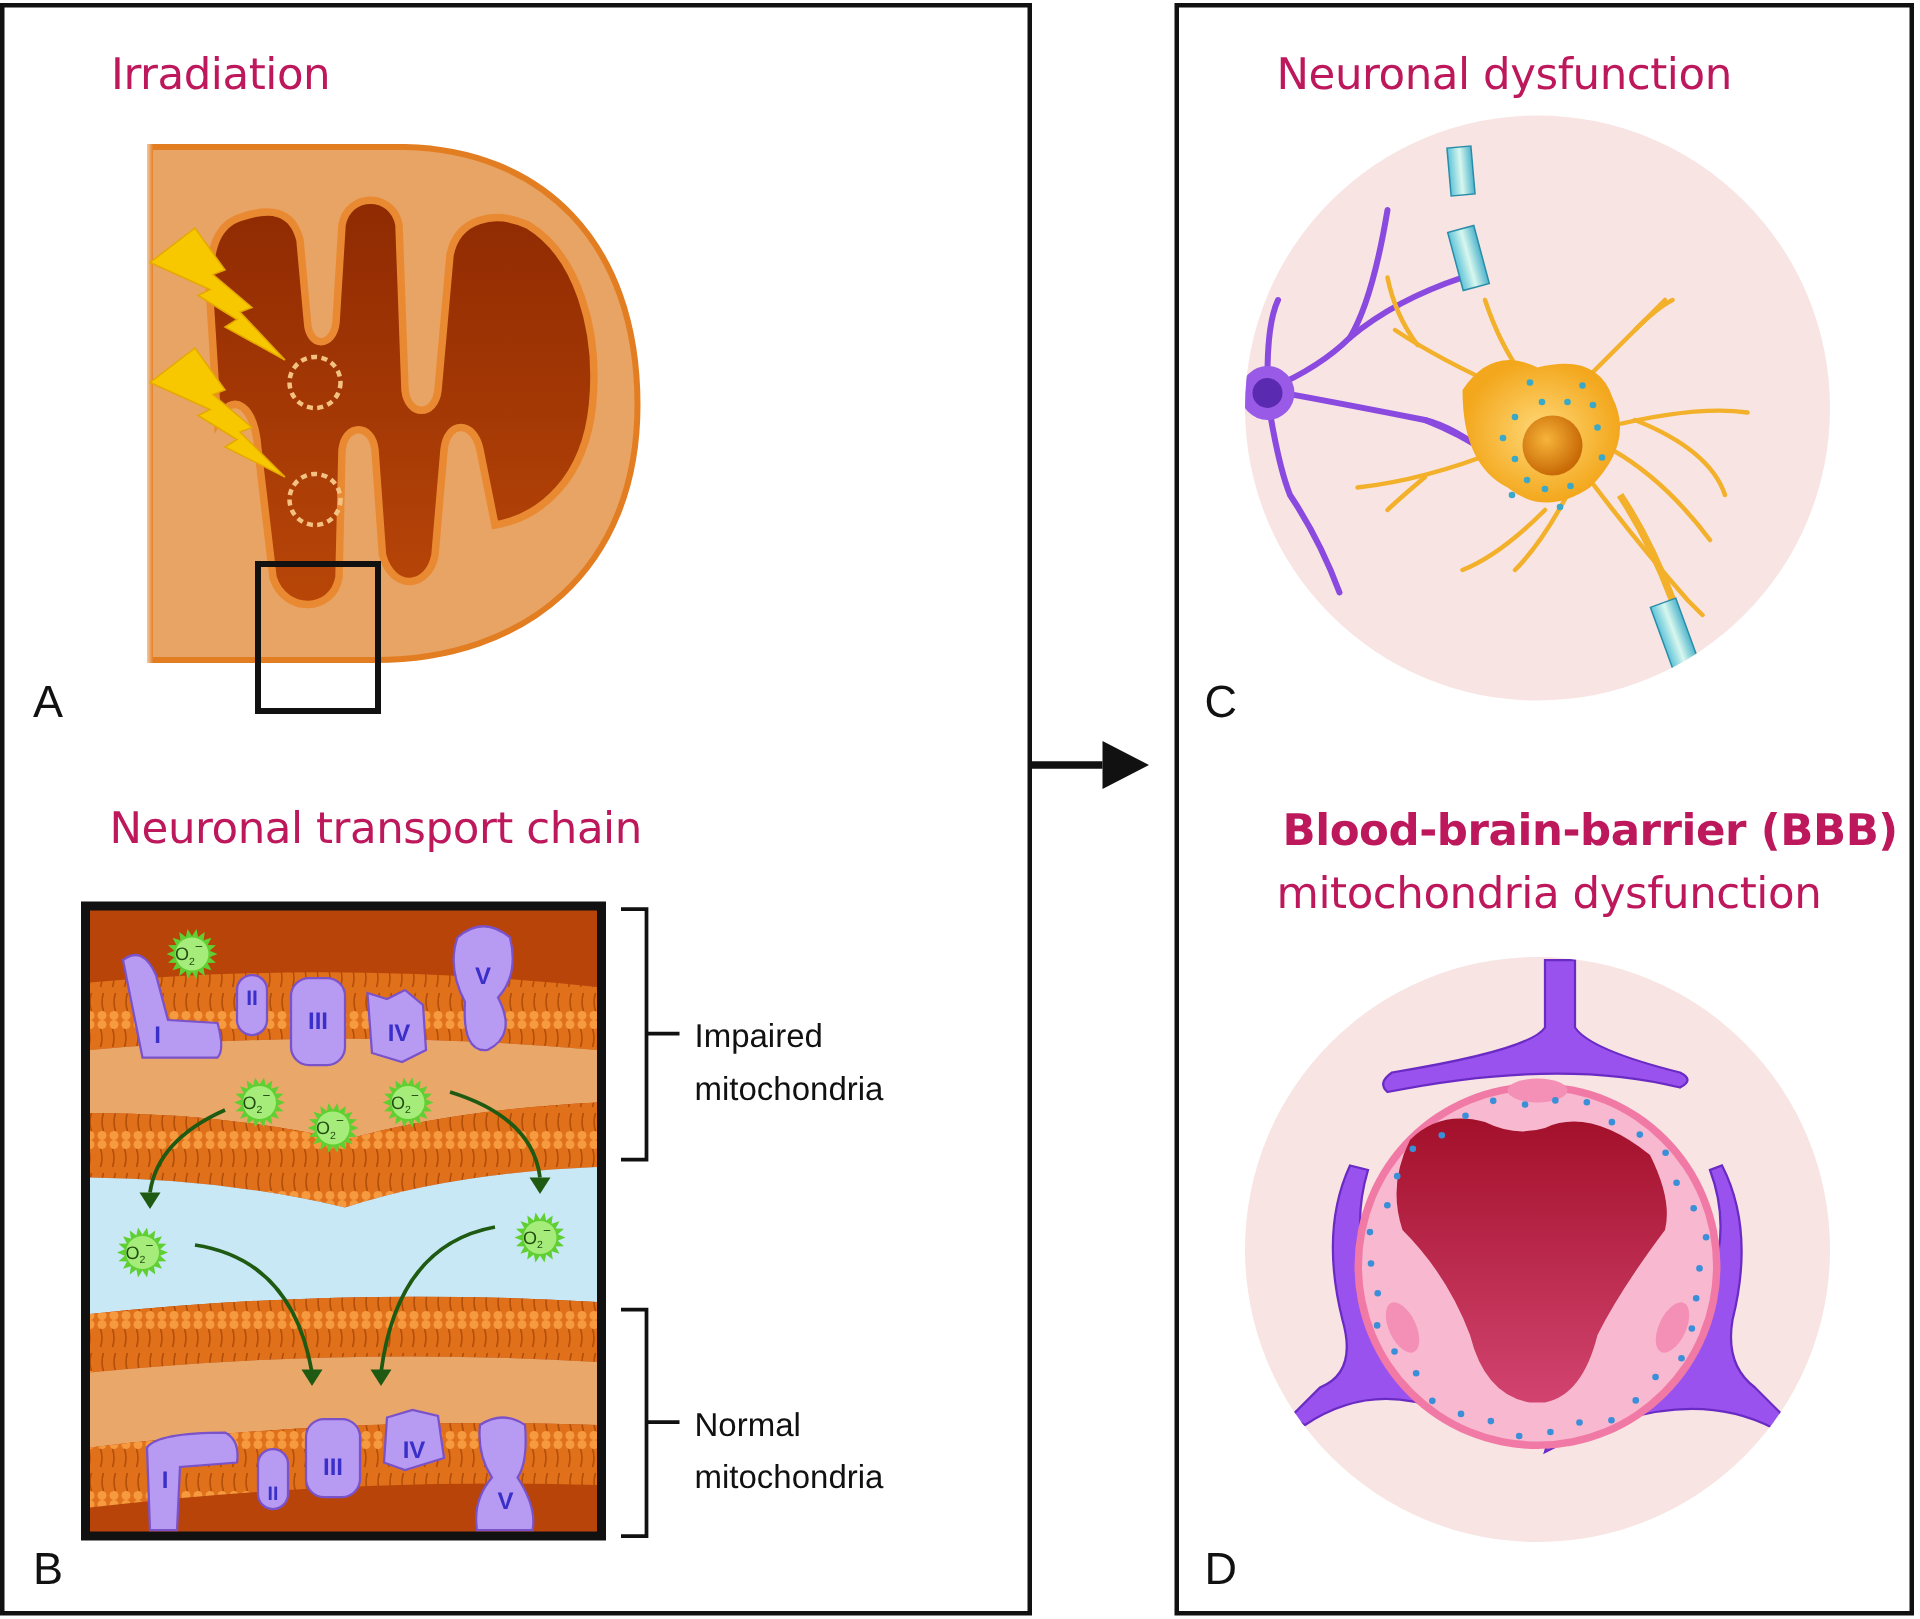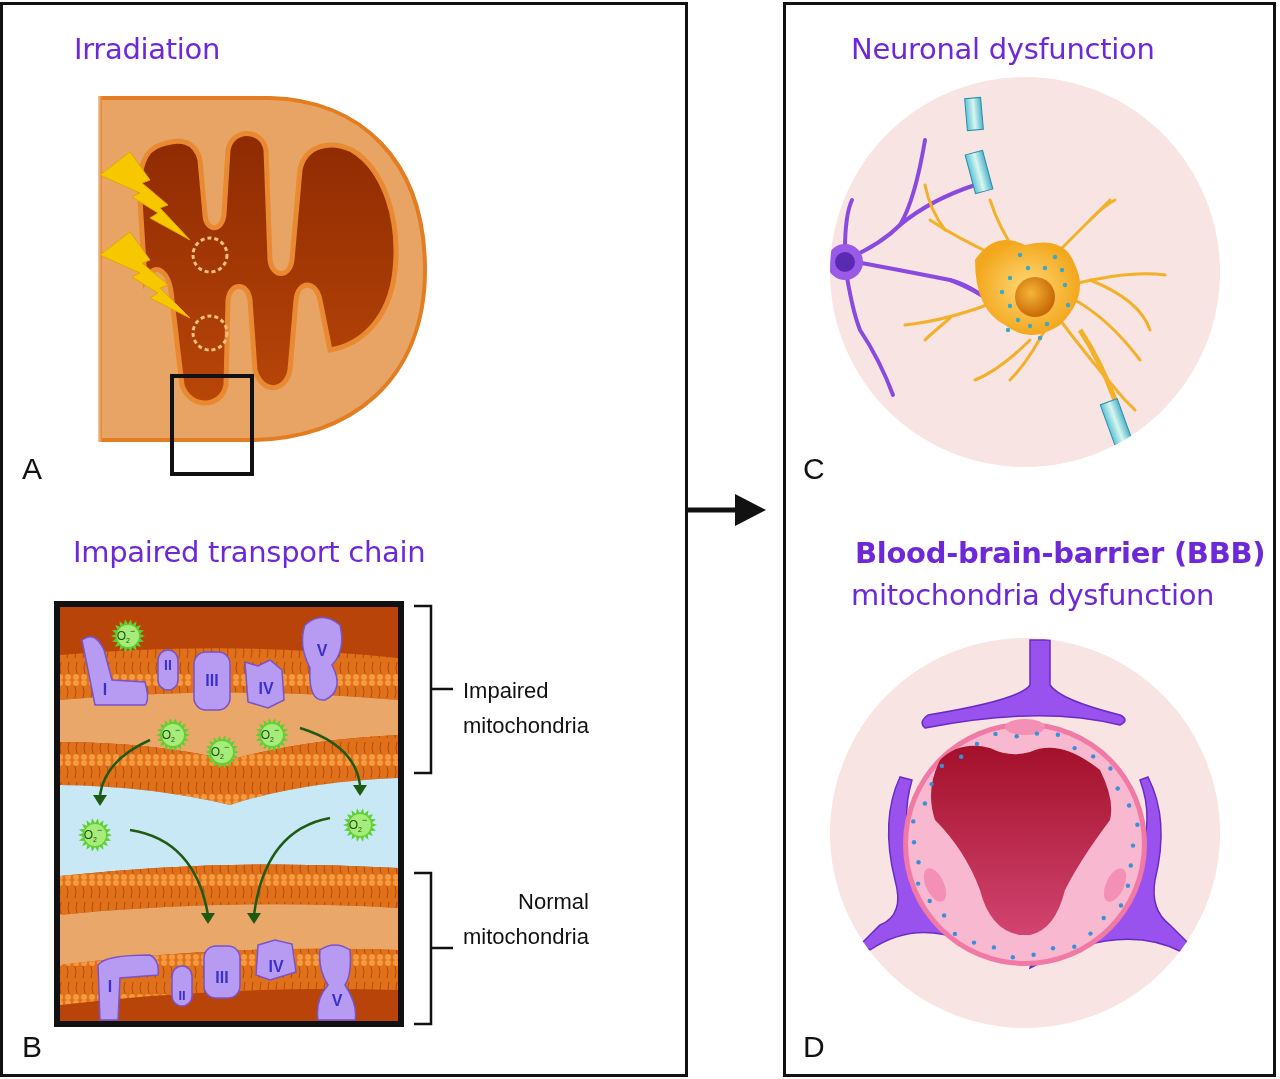--- a/index.html
+++ b/index.html
@@ -1,20 +1,20 @@
 <!DOCTYPE html>
 <html><head>
 <meta charset="utf-8">
 <style>
   html, body { margin:0; padding:0; background:#fff; }
   body { width:1280px; height:1079px; position:relative; overflow:hidden; font-family:"Liberation Sans", sans-serif; color:#111; }
   .panel { position:absolute; border:3px solid #111; box-sizing:border-box; background:#fff; }
   #panel-left { left:0; top:2px; width:688px; height:1075px; }
   #panel-right { left:783px; top:2px; width:493px; height:1075px; }
-  .title { position:absolute; font-family:"DejaVu Sans", sans-serif; font-size:29px; letter-spacing:-0.3px; white-space:nowrap; color:#6d28d9; }
+  .title { position:absolute; font-family:"DejaVu Sans", sans-serif; font-size:29px; letter-spacing:-0.3px; white-space:nowrap; color:#be185d; }
   .letter { position:absolute; font-family:"Liberation Sans", sans-serif; font-size:30px; color:#111; }
   .side-label { position:absolute; font-family:"Liberation Sans", sans-serif; font-size:22px; line-height:35px; color:#111; }
   svg { position:absolute; overflow:visible; }
   .roman { font-family:"Liberation Sans", sans-serif; font-weight:bold; fill:#3a2fc8; text-anchor:middle; }
   .o2 { font-family:"Liberation Sans", sans-serif; fill:#224d12; text-anchor:middle; }
 </style>
 </head>
 <body>
 
 <div id="panel-left" class="panel"></div>
@@ -47,21 +47,21 @@
   <circle cx="210" cy="333" r="17" fill="none" stroke="#f3c282" stroke-width="3" stroke-dasharray="4 3"></circle>
 
   <rect x="172" y="376" width="80" height="98" fill="none" stroke="#111" stroke-width="4"></rect>
 
   <line x1="688" y1="510" x2="735" y2="510" stroke="#111" stroke-width="5"></line>
   <polygon points="735,494 766,510 735,526" fill="#111"></polygon>
 </svg>
 
 <div class="letter" style="left:22px; top:452px;">A</div>
 
-<div class="title" style="left:73px; top:535px;">Impaired transport chain</div>
+<div class="title" style="left:73px; top:535px;">Neuronal transport chain</div>
 
 <svg width="1280" height="1079" style="left:0;top:0;">
   <defs>
     <pattern id="lipid" width="8" height="40" patternUnits="userSpaceOnUse">
       <rect width="8" height="40" fill="#e0701a"></rect>
       <circle cx="4" cy="3" r="3" fill="#f59a3e"></circle>
       <circle cx="4" cy="37" r="3" fill="#f59a3e"></circle>
       <path d="M3 6 Q5 12 3 18 M5 22 Q3 28 5 34" stroke="#b04c08" stroke-width="1" fill="none"></path>
     </pattern>
   </defs>
@@ -172,21 +172,21 @@
   <g stroke="#111" stroke-width="2.5" fill="none">
     <path d="M414 606 L431 606 L431 773 L414 773 M431 689 L453 689"></path>
     <path d="M414 873 L431 873 L431 1024 L414 1024 M431 948 L453 948"></path>
   </g>
 </svg>
 
 <div class="side-label" style="left:463px; top:673px;">
   <div>Impaired</div>
   <div>mitochondria</div>
 </div>
-<div class="side-label" style="left:463px; top:884px;text-align:right;">
+<div class="side-label" style="left:463px; top:932px;">
   <div>Normal</div>
   <div>mitochondria</div>
 </div>
 
 <div class="letter" style="left:22px; top:1030px;">B</div>
 
 <div class="title" style="left:851px; top:32px;">Neuronal dysfunction</div>
 
 <svg width="1280" height="1079" style="left:0;top:0;">
   <defs>

